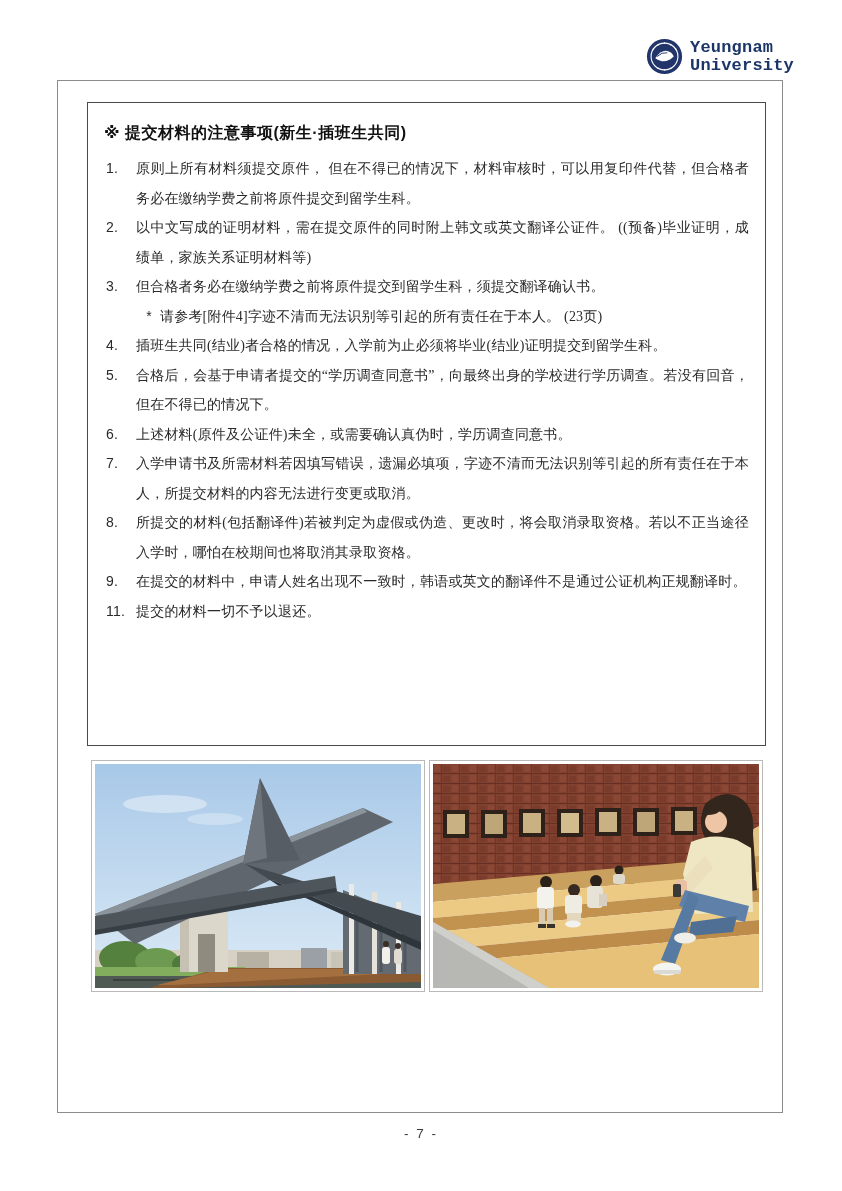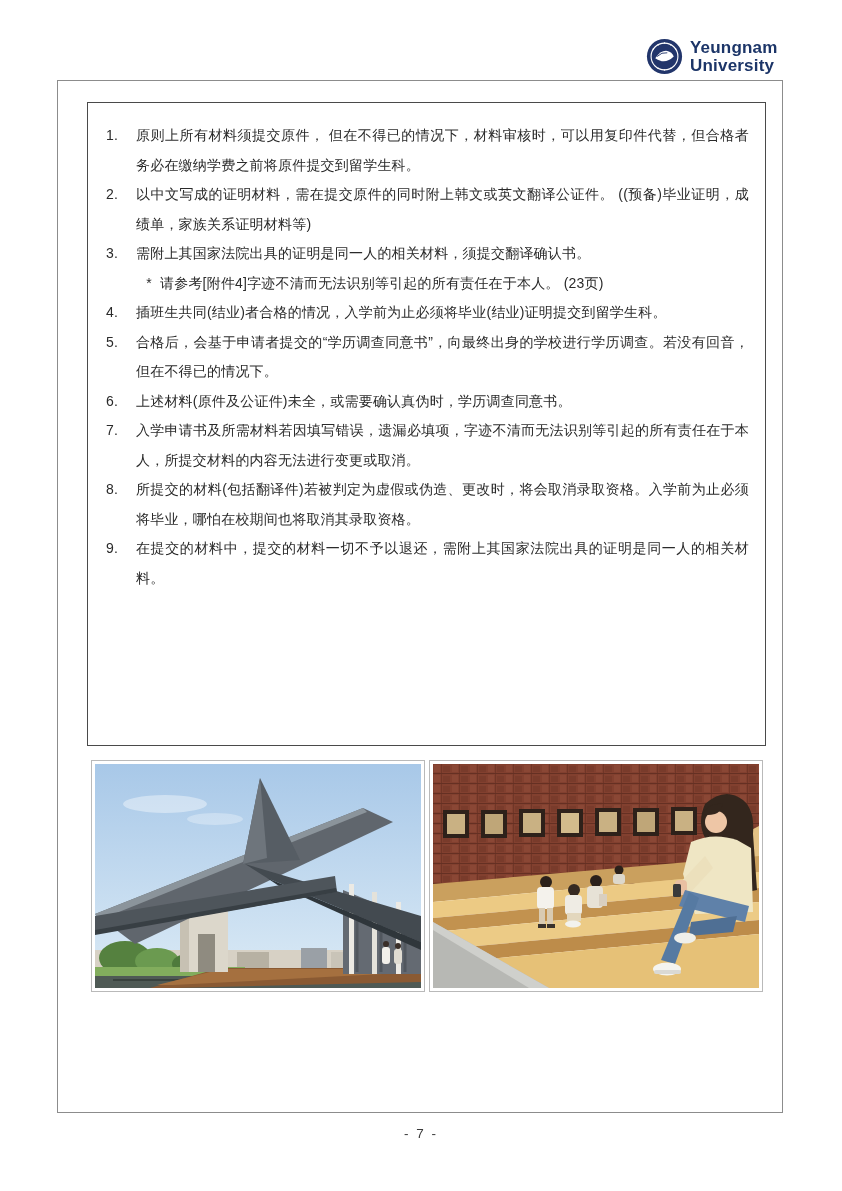--- a/index.html
+++ b/index.html
@@ -4,33 +4,33 @@
 <style>
   html,body{margin:0;padding:0;}
   body{
     width:842px;height:1191px;position:relative;background:#ffffff;
     font-family:"Liberation Sans","DejaVu Sans",sans-serif;
     color:#222;overflow:hidden;
   }
   
   .logo{position:absolute;top:38px;left:646px;display:flex;align-items:center;gap:7px;}
   .logo-seal{width:37px;height:37px;flex:0 0 auto;}
-  .logo-text{font-family:Liberation Sans, sans-serif;font-weight:bold;
+  .logo-text{font-family:Liberation Mono, monospace;font-weight:bold;
     font-size:17px;line-height:18px;color:#1c3568;letter-spacing:.2px;}
   
   .outer-frame{position:absolute;left:57px;top:80px;width:726px;height:1033px;
     border:1.5px solid #8c8c8c;box-sizing:border-box;background:#fff;}
   .notice-box{position:absolute;left:29px;top:21px;width:679px;height:644px;
     border:1.5px solid #4a4a4a;box-sizing:border-box;padding:18px 16px 0 14px;}
   .notice-title{font-size:16px;font-weight:bold;color:#111;letter-spacing:.5px;margin:2px 0 10px 2px;}
   
   .item{display:flex;font-size:14px;line-height:29.5px;color:#2a2a2a;
     letter-spacing:.2px;text-align:justify;}
   .item .num{flex:0 0 30px;text-align:left;padding-left:4px;}
-  .item .txt{flex:1;}
+  .item .txt{flex:1;font-family:Liberation Serif, serif;}
   .item.note .num{flex:0 0 46px;text-align:right;padding-right:8px;}
   
   .photos{position:absolute;left:91px;top:760px;width:672px;height:232px;display:flex;gap:4px;}
   .photo-frame{width:334px;height:232px;box-sizing:border-box;border:1px solid #b9b9b9;
     background:#fff;padding:3px;}
   .photo-frame svg{display:block;width:326px;height:224px;}
   
   .footer{position:absolute;left:0;top:1126px;width:842px;text-align:center;
     font-size:13.5px;color:#3a3a3a;letter-spacing:2px;}
 </style>
@@ -54,32 +54,33 @@
   </svg>
   <div class="logo-text">
     <div>Yeungnam</div>
     <div>University</div>
   </div>
 </div>
 
 <div class="outer-frame">
 
   <div class="notice-box">
+    <div class="notice-title">※ 提交材料的注意事项(新生·插班生共同)</div>
 
     <div class="item">
       <span class="num">1.</span>
       <span class="txt">原则上所有材料须提交原件， 但在不得已的情况下，材料审核时，可以用复印件代替，但合格者务必在缴纳学费之前将原件提交到留学生科。</span>
     </div>
     <div class="item">
       <span class="num">2.</span>
       <span class="txt">以中文写成的证明材料，需在提交原件的同时附上韩文或英文翻译公证件。 ((预备)毕业证明，成绩单，家族关系证明材料等)</span>
     </div>
     <div class="item">
       <span class="num">3.</span>
-      <span class="txt">需附上其国家法院出具的证明是同一人的相关材料，须提交翻译确认书。</span>
+      <span class="txt">但合格者务必在缴纳学费之前将原件提交到留学生科，须提交翻译确认书。</span>
     </div>
     <div class="item note">
       <span class="num">*</span>
       <span class="txt">请参考[附件4]字迹不清而无法识别等引起的所有责任在于本人。 (23页)</span>
     </div>
     <div class="item">
       <span class="num">4.</span>
       <span class="txt">插班生共同(结业)者合格的情况，入学前为止必须将毕业(结业)证明提交到留学生科。</span>
     </div>
     <div class="item">
@@ -89,25 +90,29 @@
     <div class="item">
       <span class="num">6.</span>
       <span class="txt">上述材料(原件及公证件)未全，或需要确认真伪时，学历调查同意书。</span>
     </div>
     <div class="item">
       <span class="num">7.</span>
       <span class="txt">入学申请书及所需材料若因填写错误，遗漏必填项，字迹不清而无法识别等引起的所有责任在于本人，所提交材料的内容无法进行变更或取消。</span>
     </div>
     <div class="item">
       <span class="num">8.</span>
-      <span class="txt">所提交的材料(包括翻译件)若被判定为虚假或伪造、更改时，将会取消录取资格。入学前为止必须将毕业，哪怕在校期间也将取消其录取资格。</span>
+      <span class="txt">所提交的材料(包括翻译件)若被判定为虚假或伪造、更改时，将会取消录取资格。若以不正当途径入学时，哪怕在校期间也将取消其录取资格。</span>
     </div>
     <div class="item">
       <span class="num">9.</span>
-      <span class="txt">在提交的材料中，提交的材料一切不予以退还，需附上其国家法院出具的证明是同一人的相关材料。</span>
+      <span class="txt">在提交的材料中，申请人姓名出现不一致时，韩语或英文的翻译件不是通过公证机构正规翻译时。</span>
+    </div>
+    <div class="item">
+      <span class="num">11.</span>
+      <span class="txt">提交的材料一切不予以退还。</span>
     </div>
   </div>
 </div>
 
 <div class="photos">
 
   <div class="photo-frame">
     <svg viewBox="0 0 326 224" preserveAspectRatio="none">
       <defs>
         <linearGradient id="sky" x1="0" y1="0" x2="0" y2="1">

